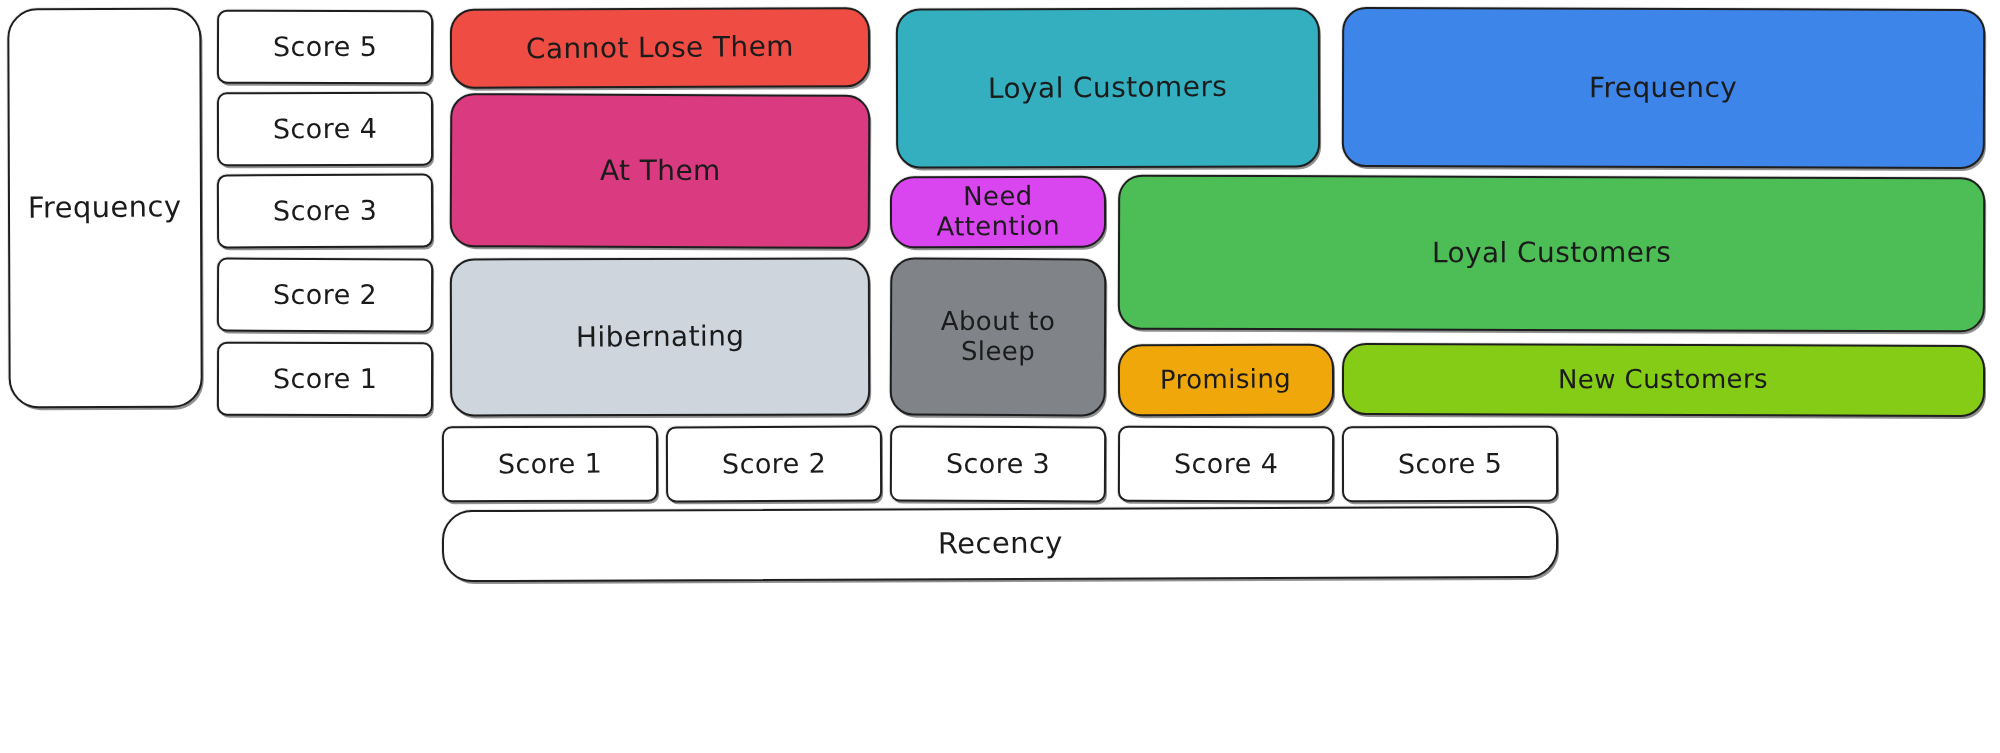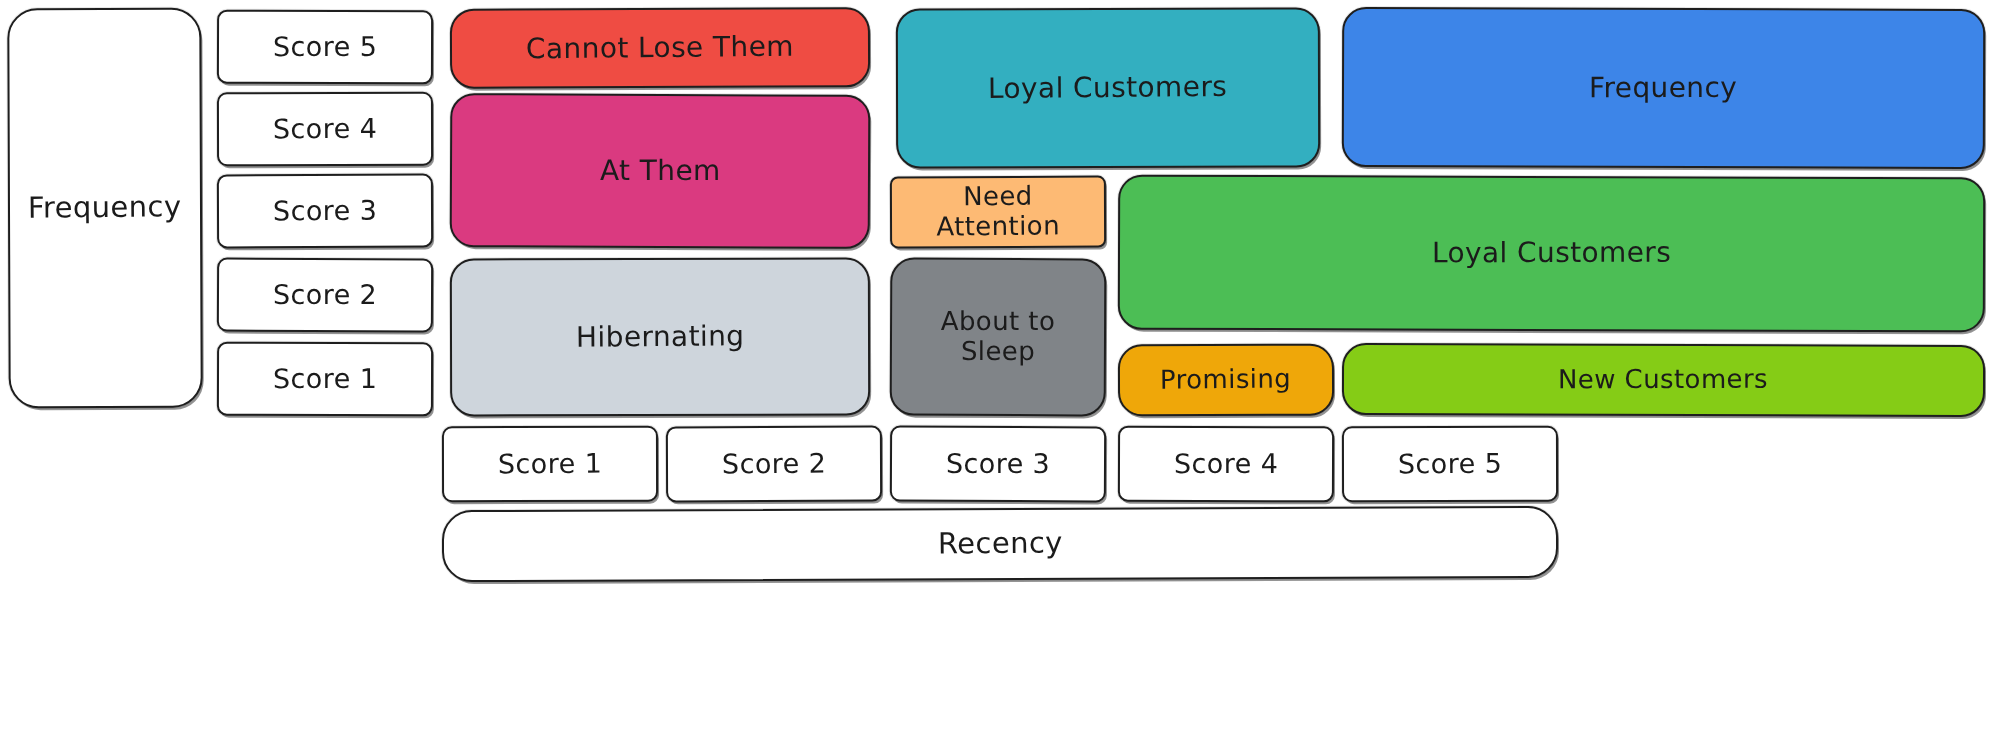--- a/index.html
+++ b/index.html
@@ -107,21 +107,21 @@
   </div>
 
   <div class="box seg r2" style="left:1342px; top:8px; width:643px; height:160px; background:#3d85e8;">
     <span class="lbl">Frequency</span>
   </div>
 
   <div class="box seg r4" style="left:450px; top:94px; width:420px; height:154px; background:#da3a80;">
     <span class="lbl">At Them</span>
   </div>
 
-  <div class="box seg small r1" style="left:890px; top:176px; width:216px; height:72px; background:#fdba74;border-radius:8px;">
+  <div class="box seg small r1" style="left:890px; top:176px; width:216px; height:72px; background:#d946ef;">
     <span class="lbl">Need Attention</span>
   </div>
 
   <div class="box seg r2" style="left:1118px; top:176px; width:867px; height:155px; background:#4cbe55;">
     <span class="lbl">Loyal Customers</span>
   </div>
 
   <div class="box seg r3" style="left:450px; top:258px; width:420px; height:158px; background:#ced5dc;">
     <span class="lbl">Hibernating</span>
   </div>

